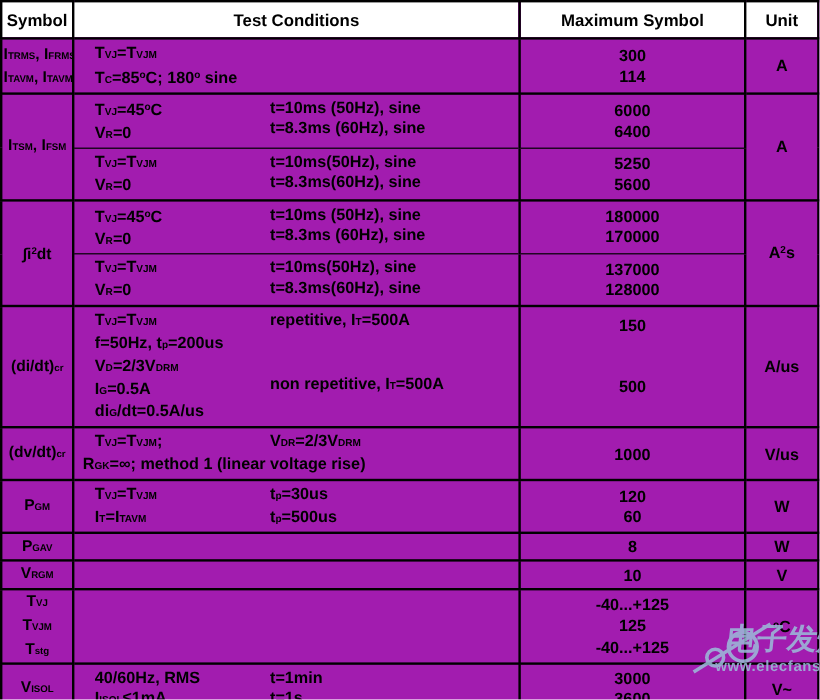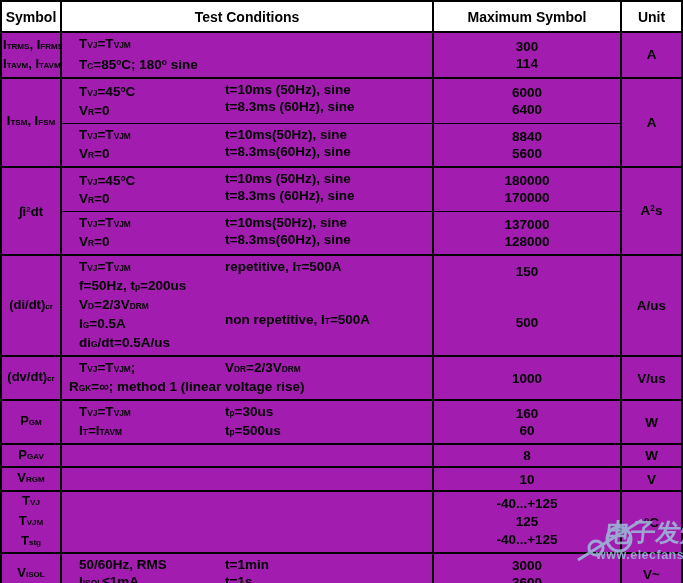--- a/index.html
+++ b/index.html
@@ -110,21 +110,21 @@
                 <div class="ln">T<span class="sb">VJ</span>=T<span class="sb">VJM</span></div>
                 <div class="ln">V<span class="sb">R</span>=0</div>
               </div>
           <div class="cr">
                 <div class="ln">t=10ms(50Hz), sine</div>
                 <div class="ln">t=8.3ms(60Hz), sine</div>
               </div>
         </div>
       </td>
       <td class="rat tthin">
-            <div class="ln">8840</div>
+            <div class="ln">5250</div>
             <div class="ln">5600</div>
           </td>
     </tr>
 
     <tr style="height:37px">
       <td class="sym" rowspan="2">∫i<span class="sp">2</span>dt</td>
       <td class="cond bthin">
         <div class="cgrid">
           <div class="cl">
                 <div class="ln">T<span class="sb">VJ</span>=45<span class="sp">o</span>C</div>
@@ -218,21 +218,21 @@
                 <div class="ln">T<span class="sb">VJ</span>=T<span class="sb">VJM</span></div>
                 <div class="ln">I<span class="sb">T</span>=I<span class="sb">TAVM</span></div>
               </div>
           <div class="cr">
                 <div class="ln">t<span class="sb">p</span>=30us</div>
                 <div class="ln">t<span class="sb">p</span>=500us</div>
               </div>
         </div>
       </td>
       <td class="rat">
-            <div class="ln">160</div>
+            <div class="ln">120</div>
             <div class="ln">60</div>
           </td>
       <td class="unit">W</td>
     </tr>
 
     <tr style="height:23px">
       <td class="sym">P<span class="sb">GAV</span></td>
       <td class="cond"></td>
       <td class="rat">
             <div class="ln">8</div>
@@ -262,21 +262,21 @@
             <div class="ln">-40...+125</div>
           </td>
       <td class="unit"><span class="sp">o</span>C</td>
     </tr>
 
     <tr style="height:38px">
       <td class="sym">V<span class="sb">ISOL</span></td>
       <td class="cond">
         <div class="cgrid">
           <div class="cl">
-                <div class="ln">50/60Hz, RMS</div>
+                <div class="ln">40/60Hz, RMS</div>
                 <div class="ln">I<span class="sb">ISOL</span>≤1mA</div>
               </div>
           <div class="cr">
                 <div class="ln">t=1min</div>
                 <div class="ln">t=1s</div>
               </div>
         </div>
       </td>
       <td class="rat">
             <div class="ln">3000</div>

